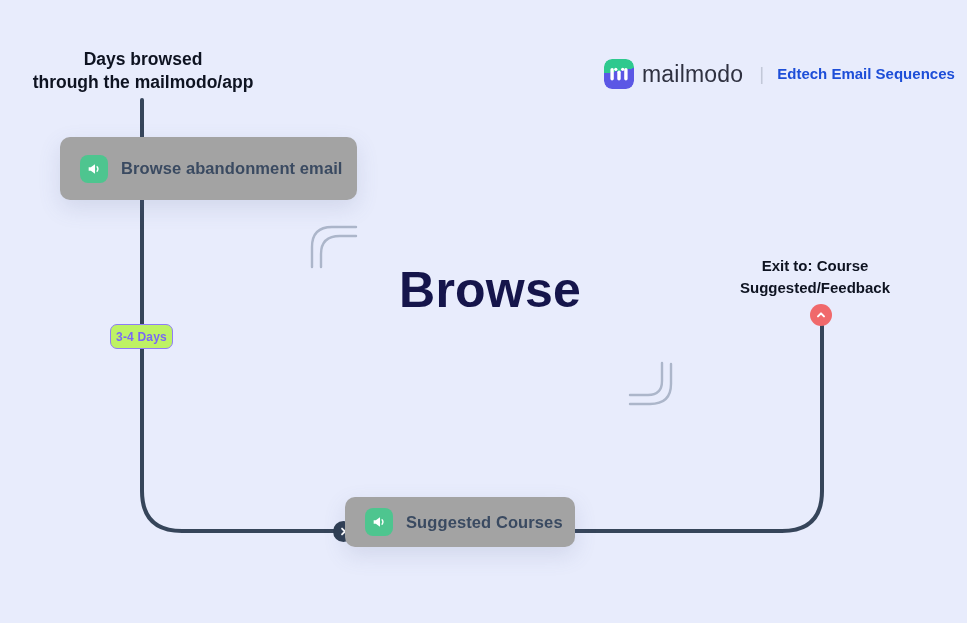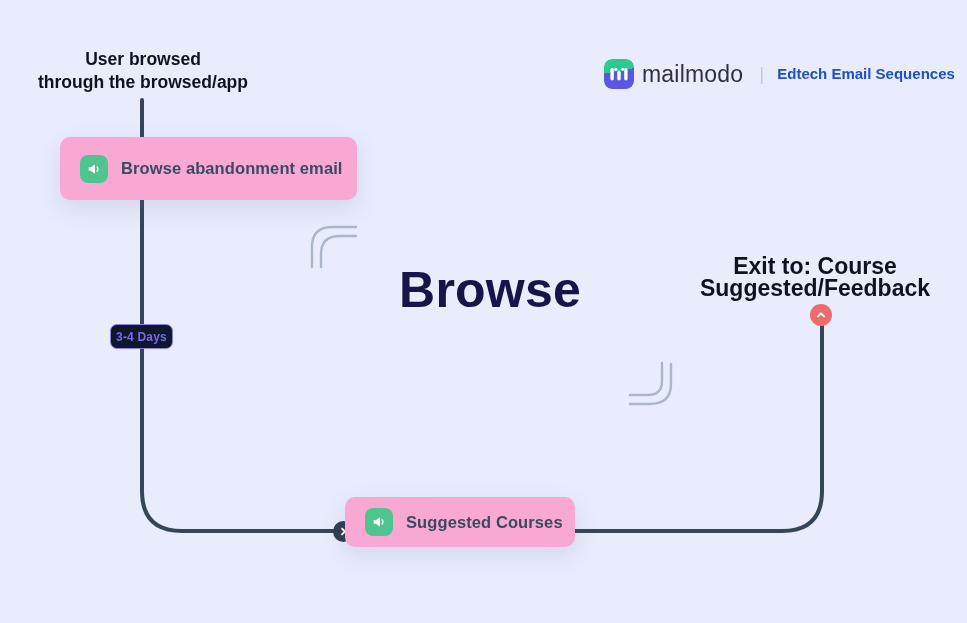--- a/index.html
+++ b/index.html
@@ -32,45 +32,45 @@
     position: absolute; left: 8px; top: 48px; width: 270px; z-index: 4;
     text-align: center; font-size: 17.5px; font-weight: 700; line-height: 23px; color: #0E1321;
   }
   .big-title {
     position: absolute; left: 320px; top: 267px; width: 340px; z-index: 4;
     text-align: center; font-size: 50px; font-weight: 700; line-height: 46px; color: #15154B;
     letter-spacing: 0.2px;
   }
   .exit-label {
     position: absolute; left: 690px; top: 255px; width: 250px; z-index: 4;
-    text-align: center; font-size: 23px; font-weight: 700; line-height: 22px; color: #0E1321;
+    text-align: center; font-size: 15px; font-weight: 700; line-height: 22px; color: #0E1321;
   }
 
   
   .node-card {
     position: absolute; z-index: 3;
-    background: #f9a8d4; border-radius: 10px;
+    background: #a3a3a3; border-radius: 10px;
     box-shadow: 0 8px 22px rgba(96,108,152,0.16);
     display: flex; align-items: center; padding-left: 20px;
   }
   .node-card.card-browse { left: 60px; top: 137px; width: 297px; height: 63px; }
   .node-card.card-suggested { left: 345px; top: 497px; width: 230px; height: 50px; }
   .node-icon {
     width: 28px; height: 28px; border-radius: 8px; background: #4EC58F;
     display: flex; align-items: center; justify-content: center; flex: 0 0 auto;
   }
   .node-label {
     margin-left: 13px; font-size: 16.5px; font-weight: 700; color: #3A4A61; letter-spacing: 0.1px;
     white-space: nowrap;
   }
 
   
   .delay-badge {
     position: absolute; left: 110px; top: 324px; width: 63px; height: 25px; z-index: 3;
-    background: #0f172a; border: 1.5px solid #8F7CF8; border-radius: 7px;
+    background: #bef264; border: 1.5px solid #8F7CF8; border-radius: 7px;
     display: flex; align-items: center; justify-content: center;
     font-size: 12px; font-weight: 600; color: #7A68F5; letter-spacing: 0.2px;
   }
 
   
   .marker { position: absolute; border-radius: 50%; display: flex; align-items: center; justify-content: center; z-index: 3; }
   .marker-exit { left: 810px; top: 304px; width: 22px; height: 22px; background: #F0696B; }
   .marker-next { left: 333px; top: 521px; width: 21px; height: 21px; background: #2E3D52; }
 </style>
 </head>
@@ -104,22 +104,22 @@
       <rect x="20.2" y="9" width="3.4" height="12.4" rx="1.7" fill="#ffffff"></rect>
       <circle cx="11.8" cy="10.3" r="1.6" fill="#ffffff"></circle>
       <circle cx="18.7" cy="10.3" r="1.6" fill="#ffffff"></circle>
     </svg>
     <span class="brand-word">mailmodo</span>
     <span class="brand-divider">|</span>
     <span class="brand-subtitle">Edtech Email Sequences</span>
   </div>
 
   <div class="entry-label">
-    <div>User browsed</div>
-    <div>through the browsed/app</div>
+    <div>Days browsed</div>
+    <div>through the mailmodo/app</div>
   </div>
 
   <div class="big-title">
     <div>Browse</div>
   </div>
 
   <div class="exit-label">
     <div>Exit to: Course</div>
     <div>Suggested/Feedback</div>
   </div>

